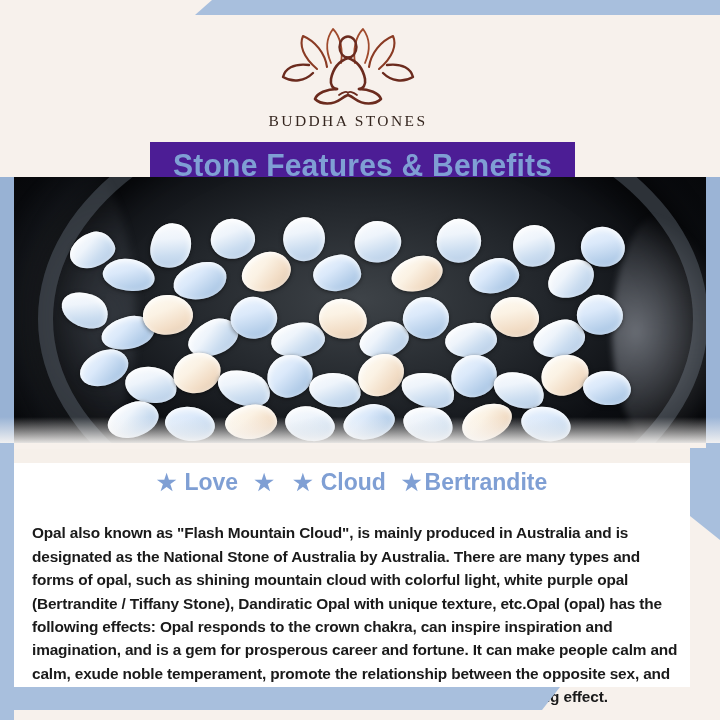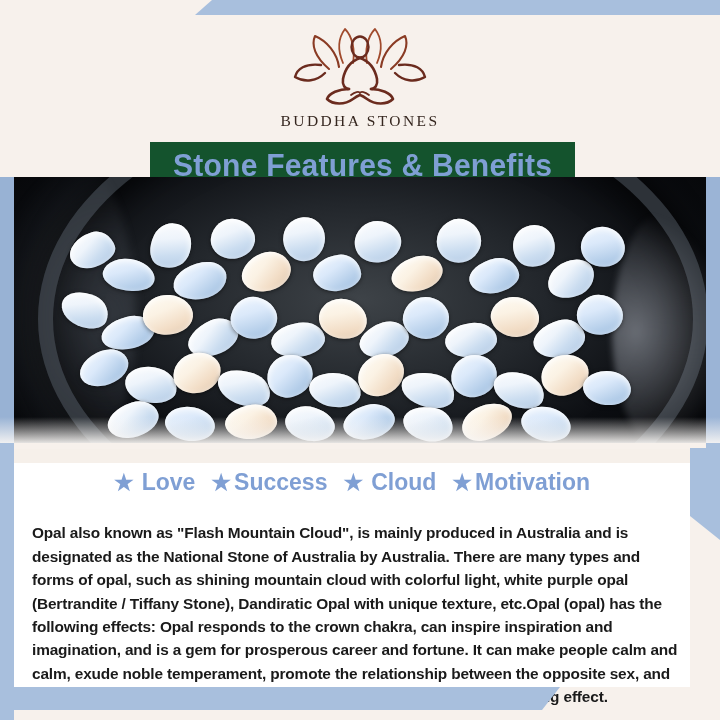--- a/index.html
+++ b/index.html
@@ -41,21 +41,21 @@
     top: 15px;
     left: 0;
     width: 720px;
     height: 162px;
     background: #f7f1ec;
   }
 
   .logo-wrap {
     position: absolute;
     top: 8px;
-    left: 16px;
+    left: 4px;
     width: 620px;
     text-align: center;
     padding-left: 34px;
   }
   .logo-mark {
     display: block;
     margin: 0 auto;
   }
   .logo-text {
     display: block;
@@ -67,21 +67,21 @@
     text-align: center;
   }
 
   
   .title-plate {
     position: absolute;
     left: 150px;
     top: 127px;
     width: 425px;
     height: 47px;
-    background: #14532d;
+    background: #4c1d95;
     display: flex;
     align-items: center;
     justify-content: center;
   }
   .title-text {
     font-family: "Liberation Sans Narrow", "Liberation Sans", sans-serif;
     font-size: 32px;
     font-weight: bold;
     color: #7f9fd4;
     letter-spacing: 0.2px;
@@ -416,29 +416,28 @@
     <div class="content-card">
       <div class="card-top-cream"></div>
 
       <div class="benefits">
         <span class="benefit sp-love">
           <span class="star">★</span>
           <span>Love</span>
         </span>
         <span class="benefit sp-success">
           <span class="star">★</span>
-          <span>Success</span>
         </span>
         <span class="benefit sp-calm">
           <span class="star">★</span>
           <span>Cloud</span>
         </span>
         <span class="benefit sp-motivation">
           <span class="star">★</span>
-          <span>Motivation</span>
+          <span>Bertrandite</span>
         </span>
       </div>
 
       <p class="paragraph">Opal also known as "Flash Mountain Cloud", is mainly produced in Australia and is designated as the National Stone of Australia by Australia. There are many types and forms of opal, such as shining mountain cloud with colorful light, white purple opal (Bertrandite / Tiffany Stone), Dandiratic Opal with unique texture, etc.Opal (opal) has the following effects: Opal responds to the crown chakra, can inspire inspiration and imagination, and is a gem for prosperous career and fortune. It can make people calm and calm, exude noble temperament, promote the relationship between the opposite sex, and attract the feeling of love and romance. In addition, opal has a beautifying effect.</p>
     </div>
   </div>
 
   <div class="bottom-band-left-cap"></div>
   <div class="bottom-band"></div>
 

